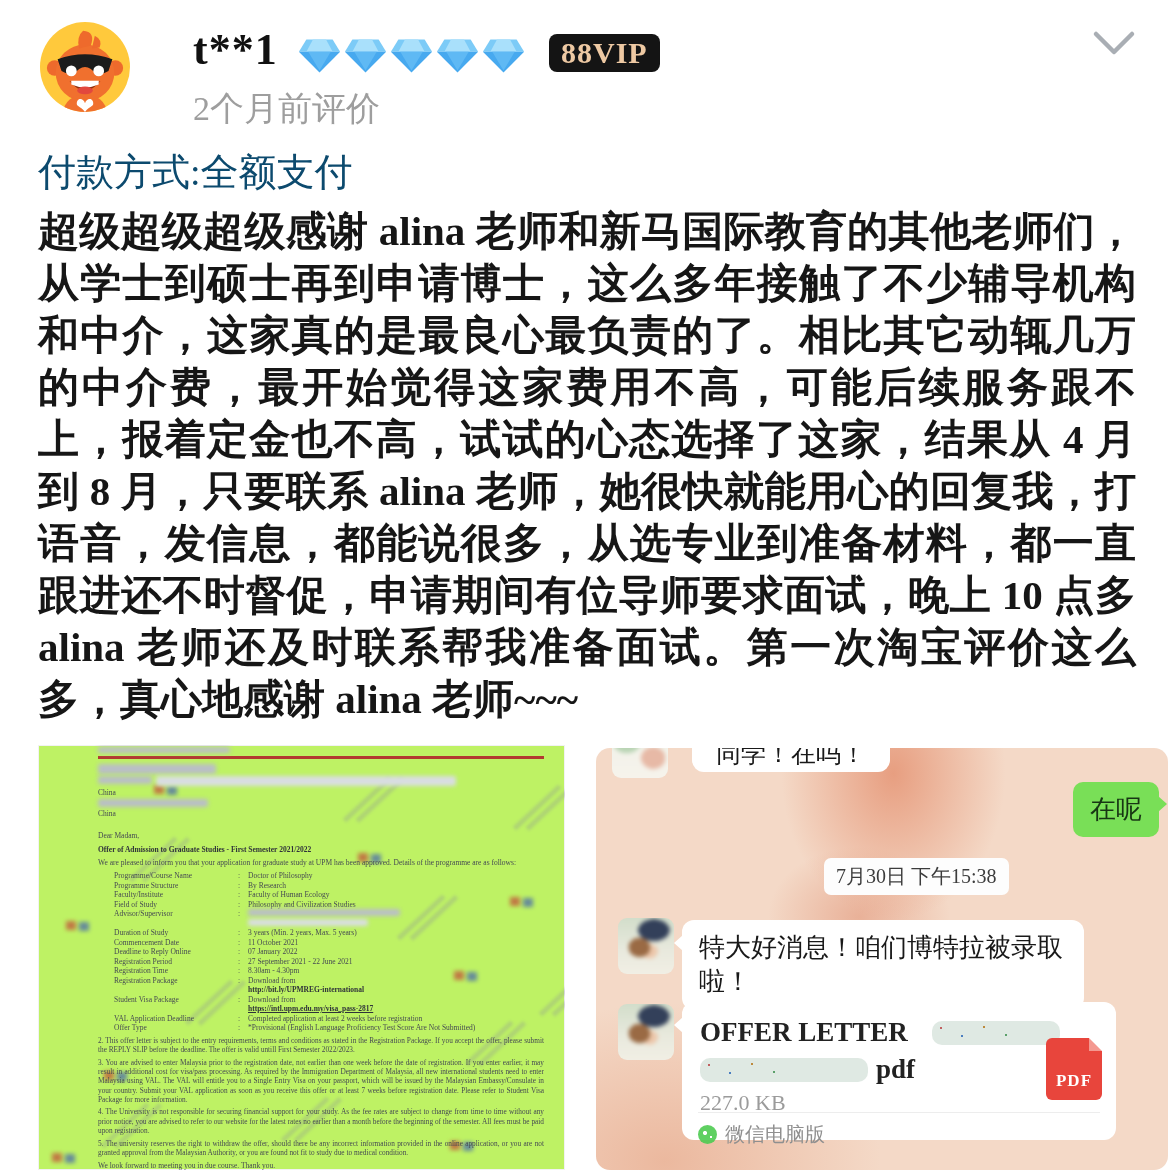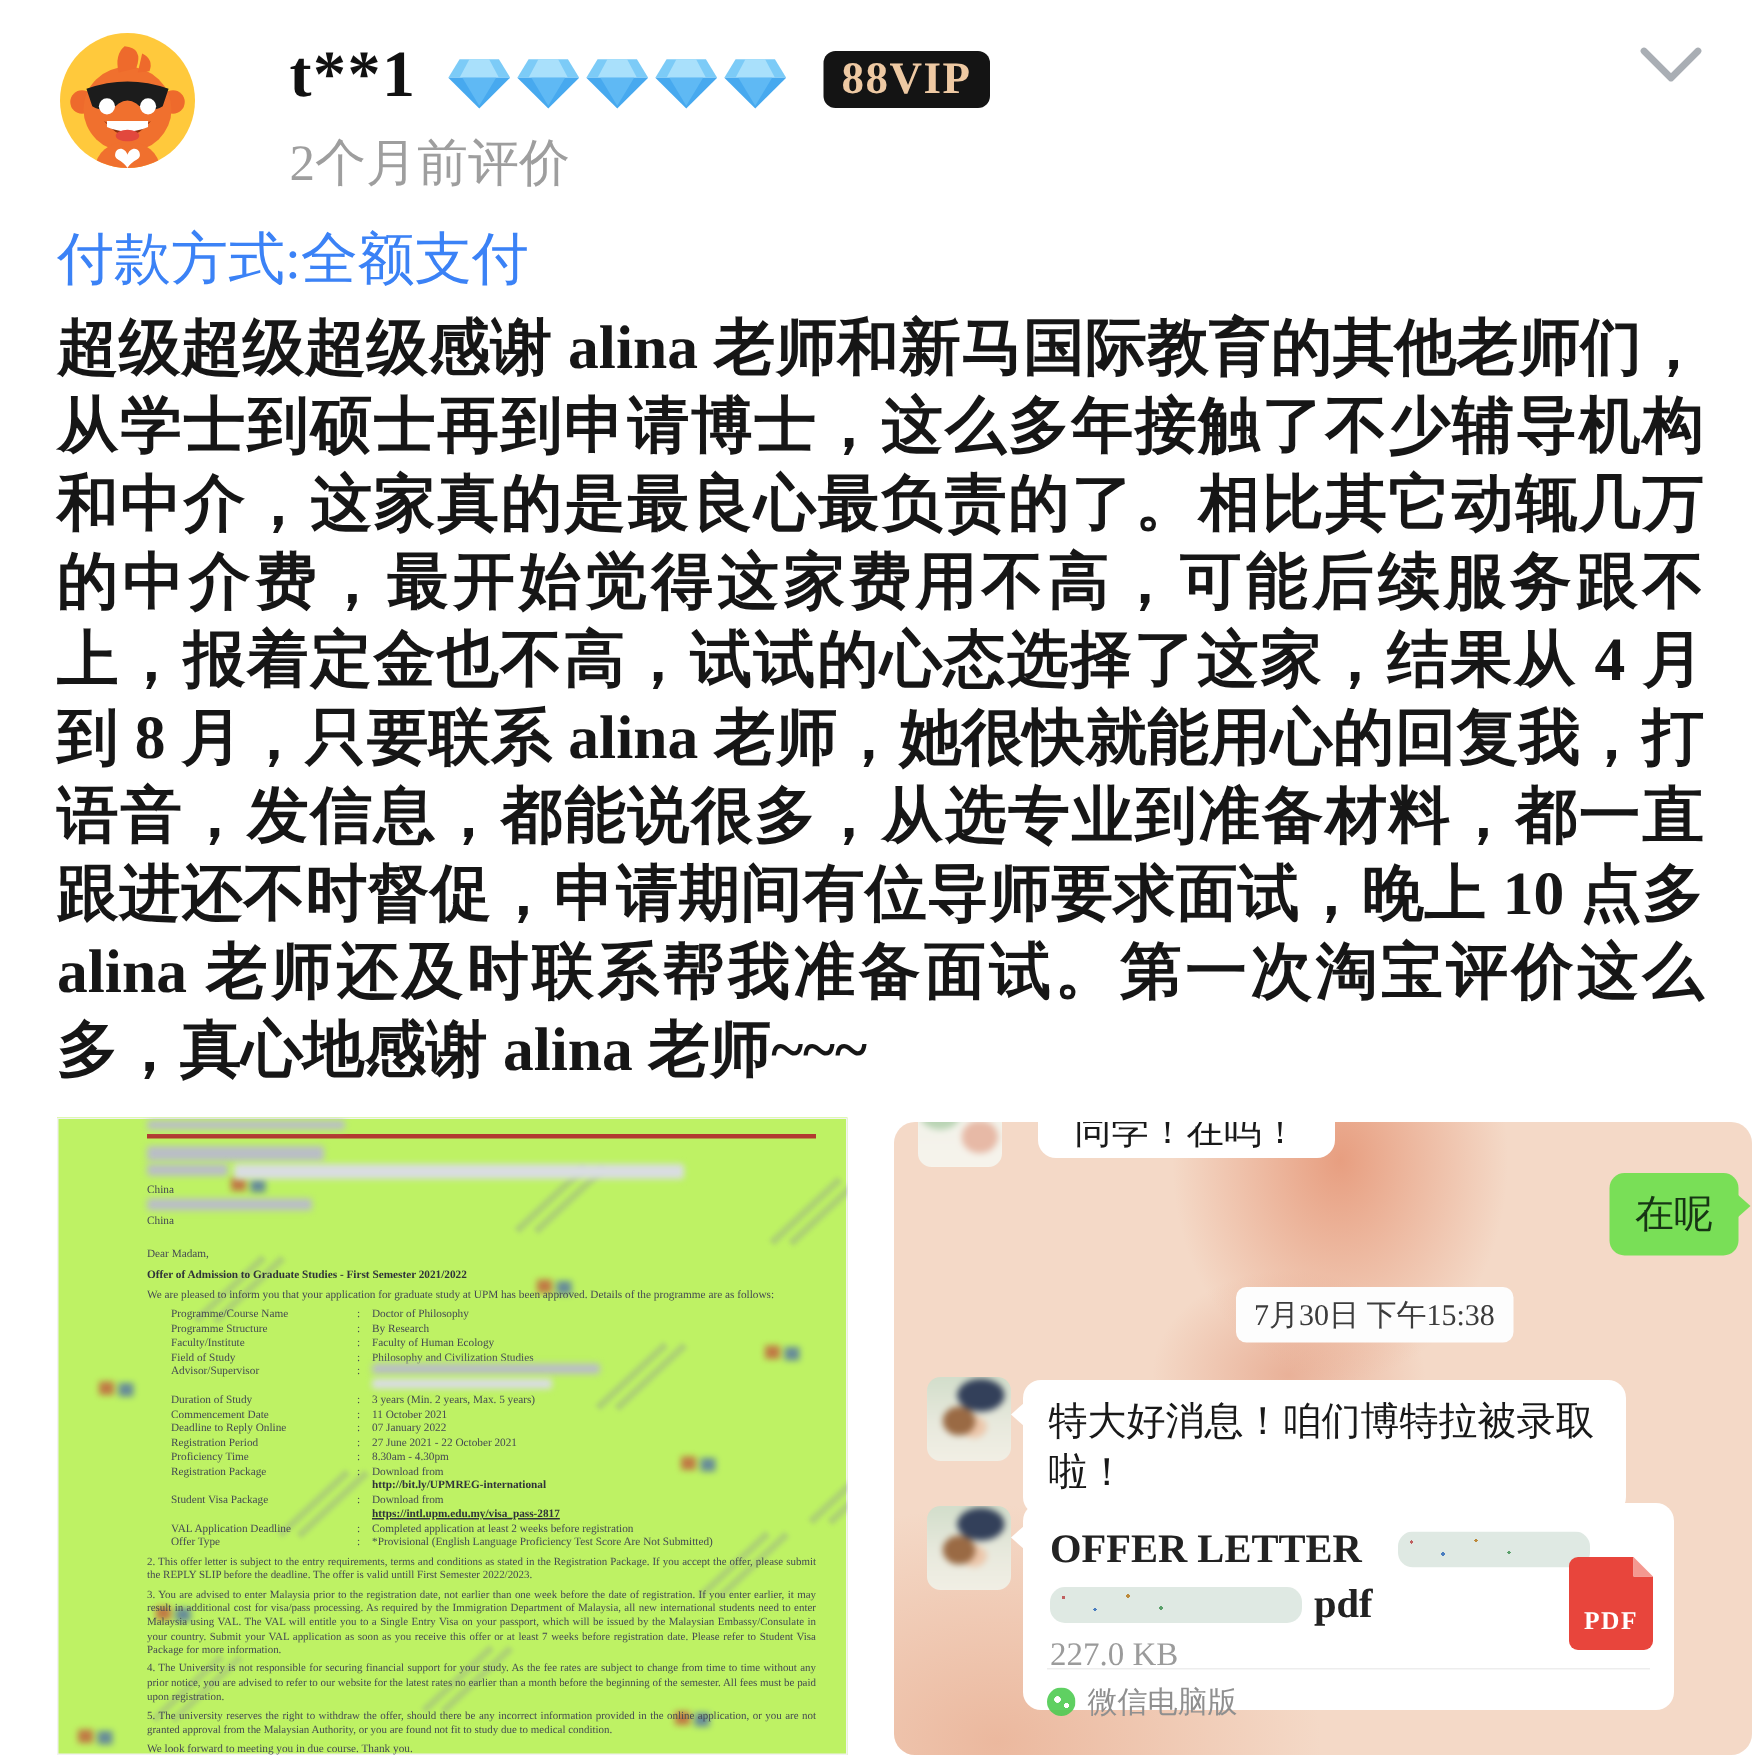--- a/index.html
+++ b/index.html
@@ -10,21 +10,21 @@
   .avatar{position:absolute;left:40px;top:22px;width:90px;height:90px;}
   .uname{position:absolute;left:193px;top:24px;font-size:44px;font-weight:700;color:#111;letter-spacing:1px;}
   .diamonds{position:absolute;left:297px;top:33px;display:flex;gap:1px;}
   .dm{display:inline-block;width:45px;height:45px;}
   .badge{position:absolute;left:549px;top:34px;height:38px;background:#141414;color:#eec9a3;
          font-weight:700;font-size:30px;line-height:38px;padding:0 12px;border-radius:8px;letter-spacing:1px;}
   .rtime{position:absolute;left:193px;top:86px;font-size:34px;color:#9e9e9e;}
   .chev{position:absolute;left:1088px;top:26px;}
 
   
-  .payment{position:absolute;left:38px;top:147px;font-size:38px;color:#3b82f6;}
+  .payment{position:absolute;left:38px;top:147px;font-size:38px;color:#0c4a6e;}
   .review{position:absolute;left:38px;top:205px;width:1098px;font-size:41px;line-height:52px;
           font-weight:700;color:#161616;text-align:justify;}
 
   
   .doc{position:absolute;left:38px;top:745px;width:527px;height:425px;background:#bef264;overflow:hidden;
        color:#454a52;box-shadow:inset 0 0 0 1px #f2f2f2;}
   .doc-c{position:absolute;left:60px;top:0;width:446px;font-size:7.5px;line-height:9.5px;}
   .bl{background:#b9bec6;filter:blur(2px);border-radius:2px;}
   .bl.light{background:#d9dde2;}
   .d-red{height:2.5px;background:#b23a30;margin:1px 0 5px 0;}
@@ -247,24 +247,24 @@
             <span class="dv">11 October 2021</span>
           </div>
         <div class="drow">
             <span class="dl">Deadline to Reply Online</span>
             <span class="dc">:</span>
             <span class="dv">07 January 2022</span>
           </div>
         <div class="drow">
             <span class="dl">Registration Period</span>
             <span class="dc">:</span>
-            <span class="dv">27 June 2021 - 22 October 2021</span>
-          </div>
-        <div class="drow">
-            <span class="dl">Proficiency Time</span>
+            <span class="dv">27 September 2021 - 22 June 2021</span>
+          </div>
+        <div class="drow">
+            <span class="dl">Registration Time</span>
             <span class="dc">:</span>
             <span class="dv">8.30am - 4.30pm</span>
           </div>
         <div class="drow">
             <span class="dl">Registration Package</span>
             <span class="dc">:</span>
             <span class="dv"><span>Download from</span><br><span class="dlink">http://bit.ly/UPMREG-international</span></span>
           </div>
         <div class="drow">
             <span class="dl">Student Visa Package</span>

